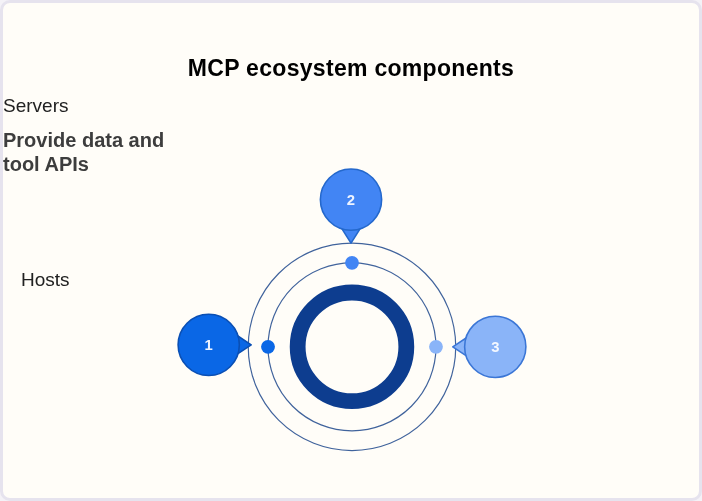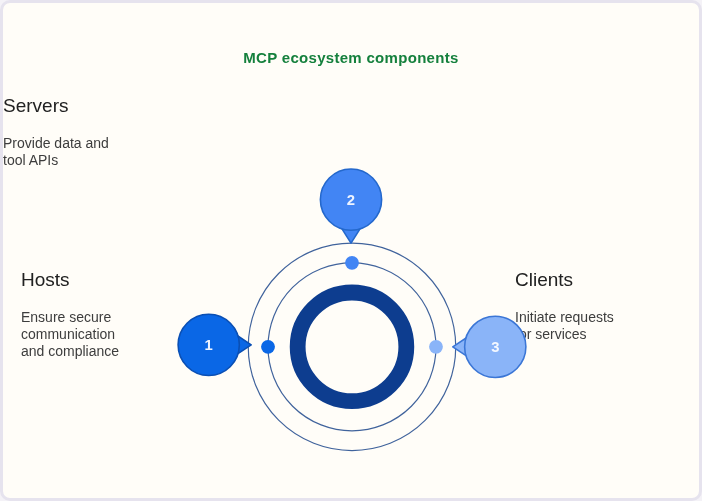--- a/index.html
+++ b/index.html
@@ -16,42 +16,43 @@
     background: #fffdf8;
     border: 3px solid #e6e3ee;
     border-radius: 10px;
     overflow: hidden;
   }
   .page-title {
     position: absolute;
     top: 44px;
     left: 0;
     right: 0;
-    margin: 2px;
+    margin: 8px;
     text-align: center;
-    font-size: 15px;
+    font-size: 23px;
     font-weight: 600;
     letter-spacing: 0.3px;
-    color: #15803d;
+    color: #000000;
   }
   .section {
     position: absolute;
     text-align: left;
   }
   .section-label {
     font-size: 19px;
     font-weight: 500;
     color: #212121;
   }
   .section-desc {
-    margin-top: 18px;
-    font-size: 14px;
+    margin-top: 11px;
+    font-size: 20px;
     line-height: 1.22;
     color: #3d3d3d;
     white-space: pre-line;
+    font-weight: bold;
   }
   .section-servers { top: 92px; left: 0; right: 0; }
   .section-hosts   { top: 266px; left: 18px;  width: 175px; }
   .section-clients { top: 266px; left: 512px; width: 175px; }
   .diagram-svg {
     position: absolute;
     top: 0;
     left: 0;
   }
   .badge-number {
@@ -68,30 +69,22 @@
   <h1 class="page-title">MCP ecosystem components</h1>
 
   <div class="section section-servers">
     <div class="section-label">Servers</div>
     <div class="section-desc">Provide data and
 tool APIs</div>
   </div>
 
   <div class="section section-hosts">
     <div class="section-label">Hosts</div>
-    <div class="section-desc">Ensure secure
-communication
-and compliance</div>
   </div>
 
-  <div class="section section-clients">
-    <div class="section-label">Clients</div>
-    <div class="section-desc">Initiate requests
-for services</div>
-  </div>
 
   <svg class="diagram-svg" width="696" height="495" viewBox="0 0 702 501">
 
     <circle cx="352" cy="348" r="105" fill="none" stroke-width="1.2" stroke="#40639c"></circle>
     <circle cx="352" cy="348" r="85" fill="none" stroke-width="1.2" stroke="#40639c"></circle>
     <circle cx="352" cy="348" r="55" fill="none" stroke-width="16" stroke="#0d3d8f"></circle>
 
     <circle cx="352" cy="263" r="7" stroke-width="1" fill="#4285f4"></circle>
     <circle cx="267" cy="348" r="7" stroke-width="1" fill="#0a67e6"></circle>
     <circle cx="437" cy="348" r="7" stroke-width="1" fill="#8ab4f8"></circle>

